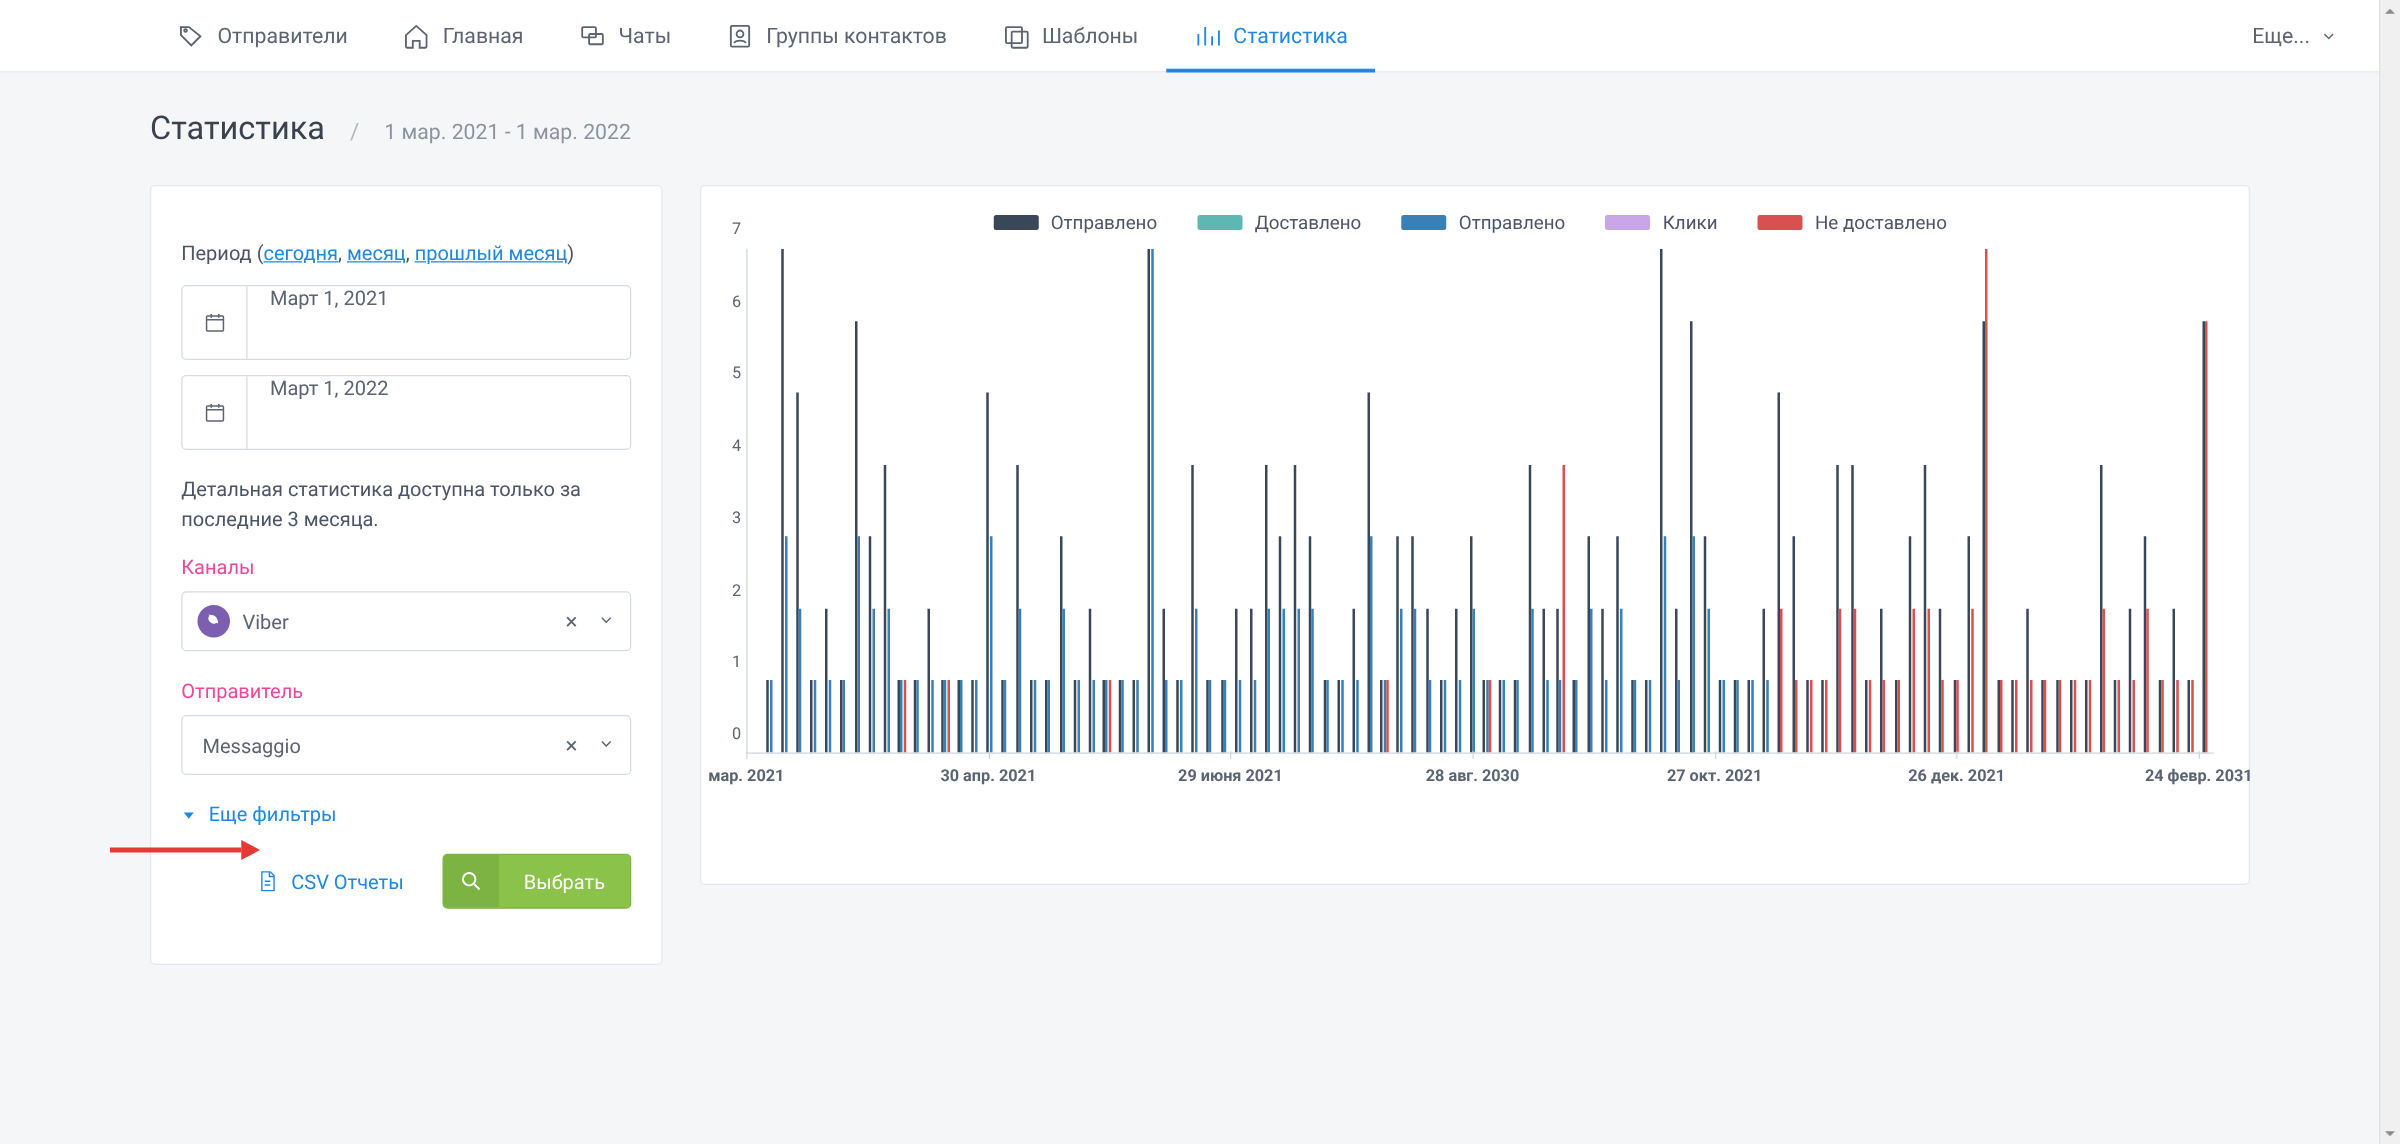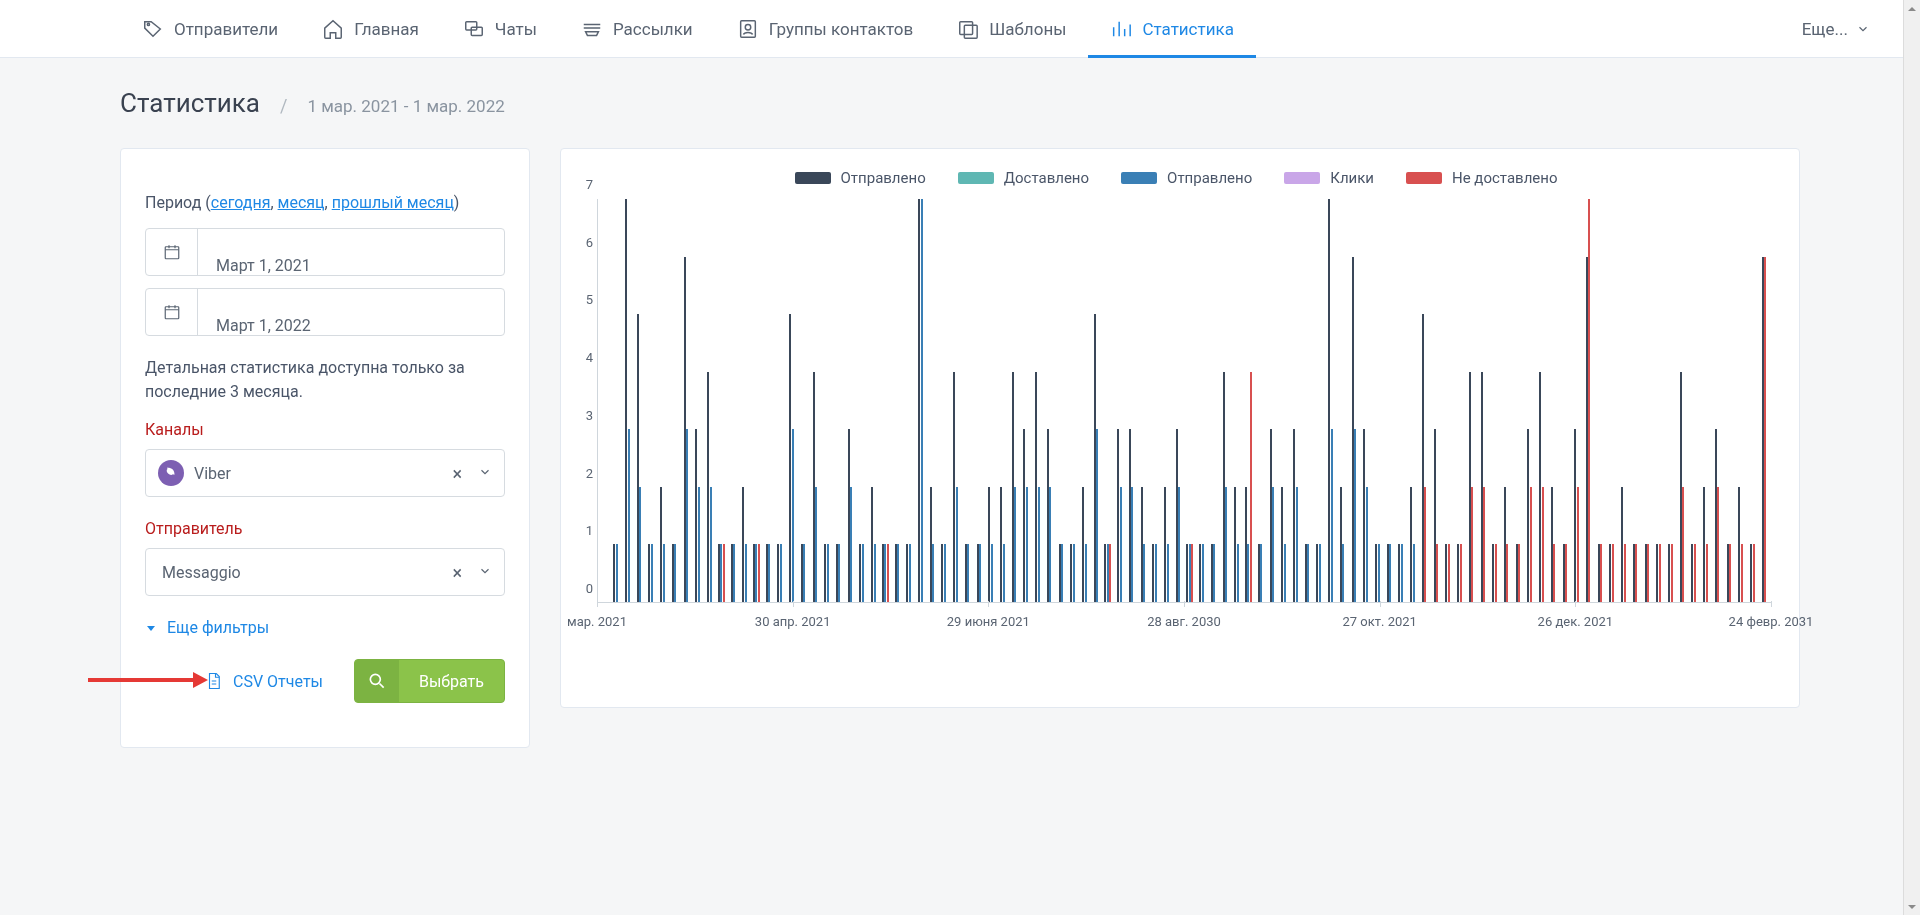--- a/index.html
+++ b/index.html
@@ -85,44 +85,44 @@
       font-size: 16px;
       color: #4a5568;
       margin-bottom: 16px;
     }
     .period-line a { color: #1e88e5; text-decoration: underline; cursor: pointer; }
 
     .date-field {
       display: flex;
       border: 1px solid #d6dbe0;
       border-radius: 4px;
-      height: 48px;
+      height: 60px;
       margin-bottom: 12px;
-      align-items: flex-end;
+      align-items: flex-start;
     }
     .date-icon-box {
       width: 52px;
       height: 100%;
       border-right: 1px solid #d6dbe0;
       display: flex;
       align-items: center;
       justify-content: center;
     }
     .date-icon-box svg { width:18px; height:18px; stroke:#5a6472; fill:none; stroke-width:1.6;}
     .date-value { padding-left: 18px; font-size: 16px; color:#5a6472;}
 
     .info-text {
       font-size: 16px;
       color: #4a5568;
       margin: 20px 0 16px 0;
       line-height: 1.5;
     }
     .field-label {
       font-size: 16px;
-      color: #b91c1c;
+      color: #ec4899;
       margin-bottom: 10px;
     }
     .select-field {
       display: flex;
       border: 1px solid #d6dbe0;
       border-radius: 4px;
       height: 48px;
       align-items: center;
       padding: 0 12px 0 12px;
       gap: 10px;
@@ -192,21 +192,21 @@
     .legend-item { display:flex; align-items:center; gap:10px; font-size:15px; color:#4a5568;}
     .legend-swatch { width:36px; height:12px; border-radius:2px;}
 
     .chart-area { position:relative; height:430px; margin-left:28px; margin-right:12px;}
     .y-axis { position:absolute; left:-24px; top:0; bottom:26px; width:20px; }
     .y-tick { position:absolute; right:0; font-size:13px; color:#5a6472; transform:translateY(-50%);}
     .plot { position:absolute; left:0; right:0; top:0; bottom:26px; border-left:1px solid #cfd6dc; border-bottom:1px solid #cfd6dc; overflow:hidden;}
     .bars { position:absolute; left:0; right:0; bottom:0; top:0; display:flex; align-items:flex-end;}
     .bar-group { display:flex; align-items:flex-end; height:100%;}
     .bar { width:2px;}
-    .x-axis { position:absolute; left:0; right:0; bottom:0; height:22px;}
+    .x-axis { position:absolute; left:0; right:12px; bottom:0; height:22px;font-weight:bold;}
     .x-tick-line { position:absolute; bottom:22px; width:1px; height:6px; background:#cfd6dc;}
     .x-label { position:absolute; bottom:0; font-size:13px; color:#5a6472; transform:translateX(-50%); white-space:nowrap;}
 
     
     .scroll-edge {
       position: fixed;
       right:0; top:0; bottom:0; width:17px;
       background:#f0f0f0;
       border-left:1px solid #dcdcdc;
     }
@@ -233,26 +233,20 @@
         <path d="M3 11l9-8 9 8v10a1 1 0 01-1 1h-5v-6h-6v6H4a1 1 0 01-1-1V11z"></path>
       </svg>
     <span>Главная</span>
   </div>
   <div class="nav-item">
     <svg viewBox="0 0 24 24">
         <rect x="3" y="4" width="12" height="9" rx="1"></rect>
         <rect x="9" y="10" width="12" height="9" rx="1"></rect>
       </svg>
     <span>Чаты</span>
-  </div>
-  <div class="nav-item">
-    <svg viewBox="0 0 24 24">
-        <path d="M3 7h18M3 11h18M5 15h14l-2 4H7l-2-4z"></path>
-      </svg>
-    <span>Рассылки</span>
   </div>
   <div class="nav-item">
     <svg viewBox="0 0 24 24">
         <rect x="4" y="3" width="16" height="18" rx="1"></rect>
         <circle cx="12" cy="10" r="3"></circle>
         <path d="M7 18c1-3 9-3 10 0"></path>
       </svg>
     <span>Группы контактов</span>
   </div>
   <div class="nav-item">

